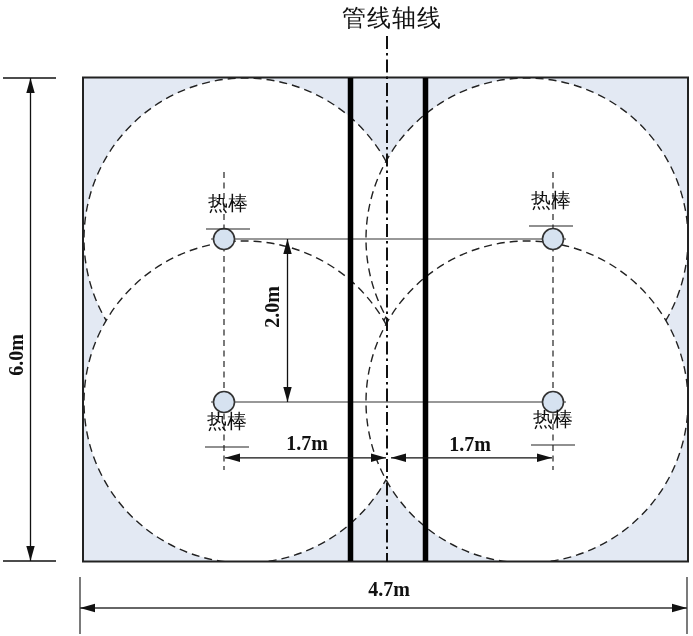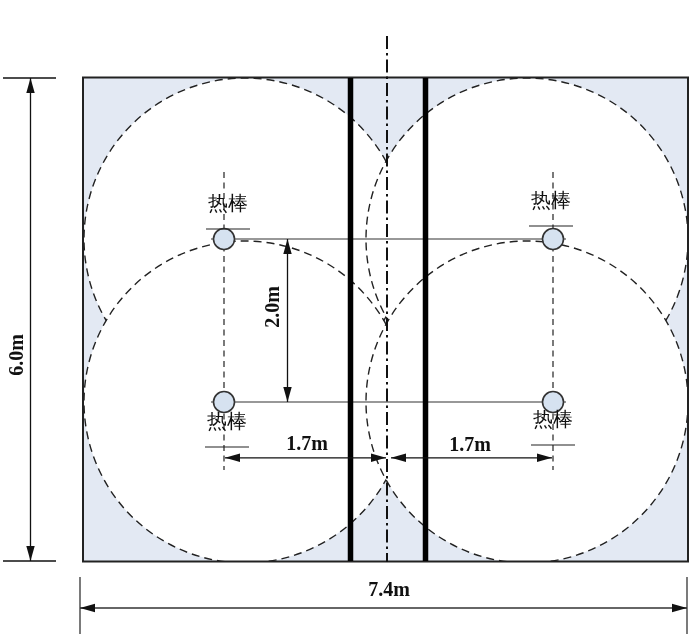--- a/index.html
+++ b/index.html
@@ -104,25 +104,26 @@
       <polygon points="386,457.8 371,453.6 371,462" stroke="none"></polygon>
     </g>
 
     <g stroke="#111" stroke-width="1.3" fill="#111">
       <line x1="391" y1="457.8" x2="552" y2="457.8"></line>
       <polygon points="391,457.8 406,453.6 406,462" stroke="none"></polygon>
       <polygon points="552,457.8 537,453.6 537,462" stroke="none"></polygon>
     </g>
   </svg>
 
+  <div class="lbl title" style="left:392px;top:2px;">管线轴线</div>
 
   <div class="lbl rod-label" style="left:228px;top:211px;">热棒</div>
   <div class="lbl rod-label" style="left:551px;top:208px;">热棒</div>
   <div class="lbl rod-label" style="left:227px;top:429px;">热棒</div>
   <div class="lbl rod-label" style="left:553px;top:427px;">热棒</div>
 
   <div class="lbl dim vert" style="left:16px;top:355px;">6.0m</div>
-  <div class="lbl dim" style="left:389px;top:589px;">7.4m</div>
+  <div class="lbl dim" style="left:389px;top:589px;">4.7m</div>
   <div class="lbl dim vert" style="left:272px;top:307px;">2.0m</div>
   <div class="lbl dim" style="left:307px;top:443px;">1.7m</div>
   <div class="lbl dim" style="left:470px;top:444px;">1.7m</div>
 
 </div>
 
 </body></html>

